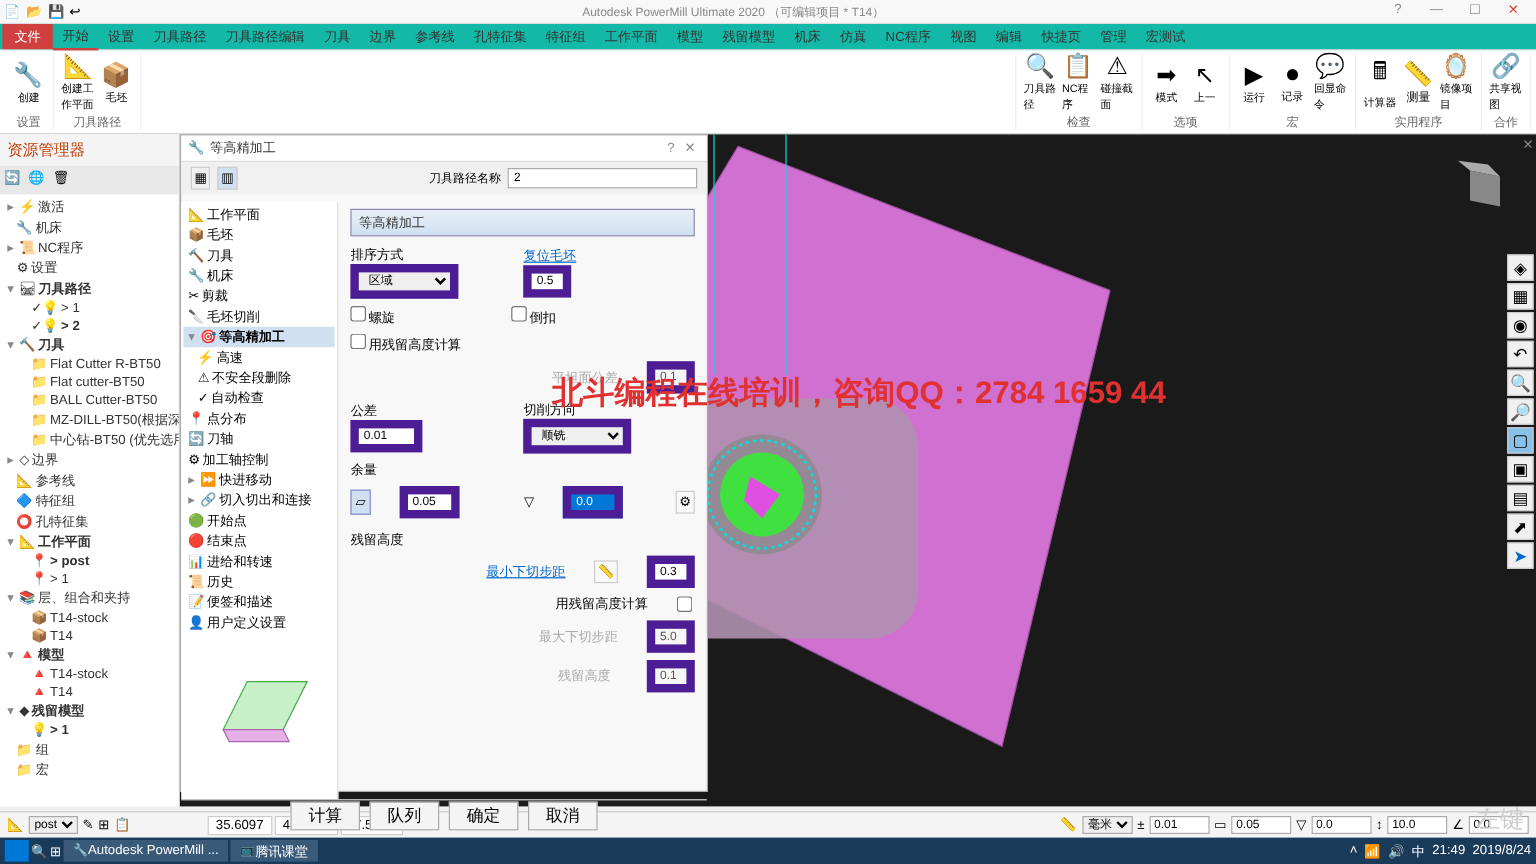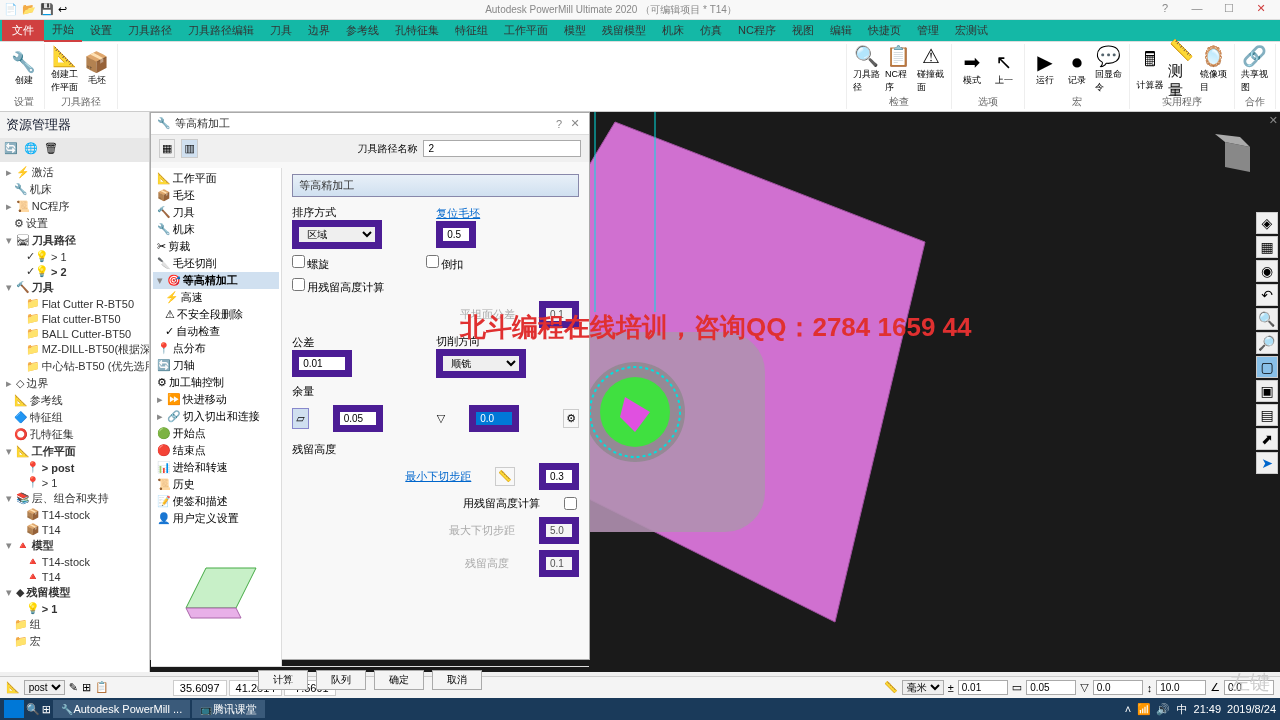--- a/index.html
+++ b/index.html
@@ -15,21 +15,21 @@
 .menubar .file{background:#d04040;color:#fff;padding:3px 10px;font-size:11px}
 .menubar .item{padding:3px 8px;color:#333;cursor:pointer}
 .menubar .item.active{border-bottom:2px solid #d04040}
 .ribbon{height:70px;background:#fff;display:flex;border-bottom:1px solid #ccc;padding:2px 4px}
 .ribbon-group{display:flex;flex-direction:column;align-items:center;padding:0 6px;border-right:1px solid #eee}
 .ribbon-group .icons{display:flex;gap:4px;flex:1;align-items:center}
 .ribbon-group .icons .ico{width:28px;height:36px;display:flex;flex-direction:column;align-items:center;justify-content:center;font-size:20px}
 .ribbon-group .label{font-size:10px;color:#666;padding-top:2px}
 .main{display:flex;height:560px;position:relative}
 .explorer{width:150px;background:#fff;border-right:1px solid #ccc;overflow:hidden}
-.explorer-title{font-size:13px;padding:4px 6px;color:#0f172a;background:#f4f4f4}
+.explorer-title{font-size:13px;padding:4px 6px;color:#c2410c;background:#f4f4f4}
 .explorer-toolbar{height:24px;background:#e8e8e8;display:flex;align-items:center;gap:4px;padding:0 4px}
 .explorer-toolbar span{width:16px;height:16px}
 .tree{padding:2px;font-size:10px;color:#333}
 .tree-item{padding:1px 0 1px 4px;display:flex;align-items:center;gap:2px;white-space:nowrap}
 .tree-item.l1{padding-left:12px}
 .tree-item.l2{padding-left:24px}
 .tree-item .exp{width:8px;color:#888}
 .dialog{position:absolute;left:150px;top:0;width:440px;height:548px;background:#f8f8f8;border:1px solid #aaa;z-index:10}
 .dialog-title{height:22px;background:#fff;display:flex;align-items:center;padding:0 6px;border-bottom:1px solid #ddd}
 .dialog-title .ico{width:14px;height:14px;margin-right:4px}
@@ -44,21 +44,21 @@
 .pathname-row label{font-size:10px}
 .pathname-row input{flex:1;border:1px solid #aaa;padding:2px 4px;font-size:10px}
 .section-header{background:linear-gradient(#e8f0f8,#d0e0f0);border:1px solid #88a;padding:3px 6px;font-size:11px;color:#333;margin-bottom:8px}
 .form-row{display:flex;align-items:center;gap:24px;margin:6px 0;font-size:10px}
 .form-row label{min-width:50px}
 .form-row select,.form-row input[type=text]{border:7px solid #4c1d95;padding:1px 4px;font-size:10px}
 .form-row .link{color:#06c;text-decoration:underline;cursor:pointer}
 .form-row input[type=checkbox]{margin-right:2px}
 .highlighted{background:#0078d7;color:#fff}
 .dialog-buttons{height:26px;display:flex;justify-content:center;gap:8px;align-items:center;border-top:1px solid #ddd}
-.dialog-buttons button{padding:2px 14px;border:1px solid #aaa;background:#f4f4f4;font-size:10px;cursor:pointer}
+.dialog-buttons button{padding:2px 14px;border:1px solid #aaa;background:#f4f4f4;font-size:14px;cursor:pointer}
 .viewport{flex:1;background:#1a1a1a;position:relative;overflow:hidden}
 .viewport-x{position:absolute;right:2px;top:2px;color:#888;font-size:11px}
 .view-cube{position:absolute;right:20px;top:20px;width:50px;height:50px}
 .right-toolbar{position:absolute;right:2px;top:100px;width:22px;display:flex;flex-direction:column;gap:2px}
 .right-toolbar span{width:22px;height:22px;background:#f0f0f0;border:1px solid #ccc;display:flex;align-items:center;justify-content:center;font-size:14px}
 .watermark{position:absolute;left:460px;top:310px;color:#e03030;font-size:26px;font-weight:bold;z-index:20;white-space:nowrap}
 .axis{position:absolute;left:225px;bottom:30px;font-size:10px;color:#888}
 .statusbar{position:absolute;bottom:22px;left:0;right:0;height:22px;background:#f4f4f4;border-top:1px solid #ccc;display:flex;align-items:center;padding:0 6px;gap:4px;font-size:10px}
 .statusbar input{border:1px solid #aaa;padding:1px 3px;width:50px;font-size:10px}
 .statusbar select{border:1px solid #aaa;font-size:10px}
@@ -148,21 +148,21 @@
       <div class="icons">
     <div class="ico">▶<div style="font-size:9px">运行</div></div>
     <div class="ico">⏺<div style="font-size:9px">记录</div></div>
     <div class="ico">💬<div style="font-size:9px">回显命令</div></div>
   </div>
       <div class="label">宏</div>
     </div>
   <div class="ribbon-group">
       <div class="icons">
     <div class="ico">🖩<div style="font-size:9px">计算器</div></div>
-    <div class="ico">📏<div style="font-size:15px">测量</div></div>
+    <div class="ico">📏<div style="font-size:10px">测量</div></div>
     <div class="ico">🪞<div style="font-size:9px">镜像项目</div></div>
   </div>
       <div class="label">实用程序</div>
     </div>
   <div class="ribbon-group">
       <div class="icons">
     <div class="ico">🔗<div style="font-size:9px">共享视图</div></div>
   </div>
       <div class="label">合作</div>
     </div>

